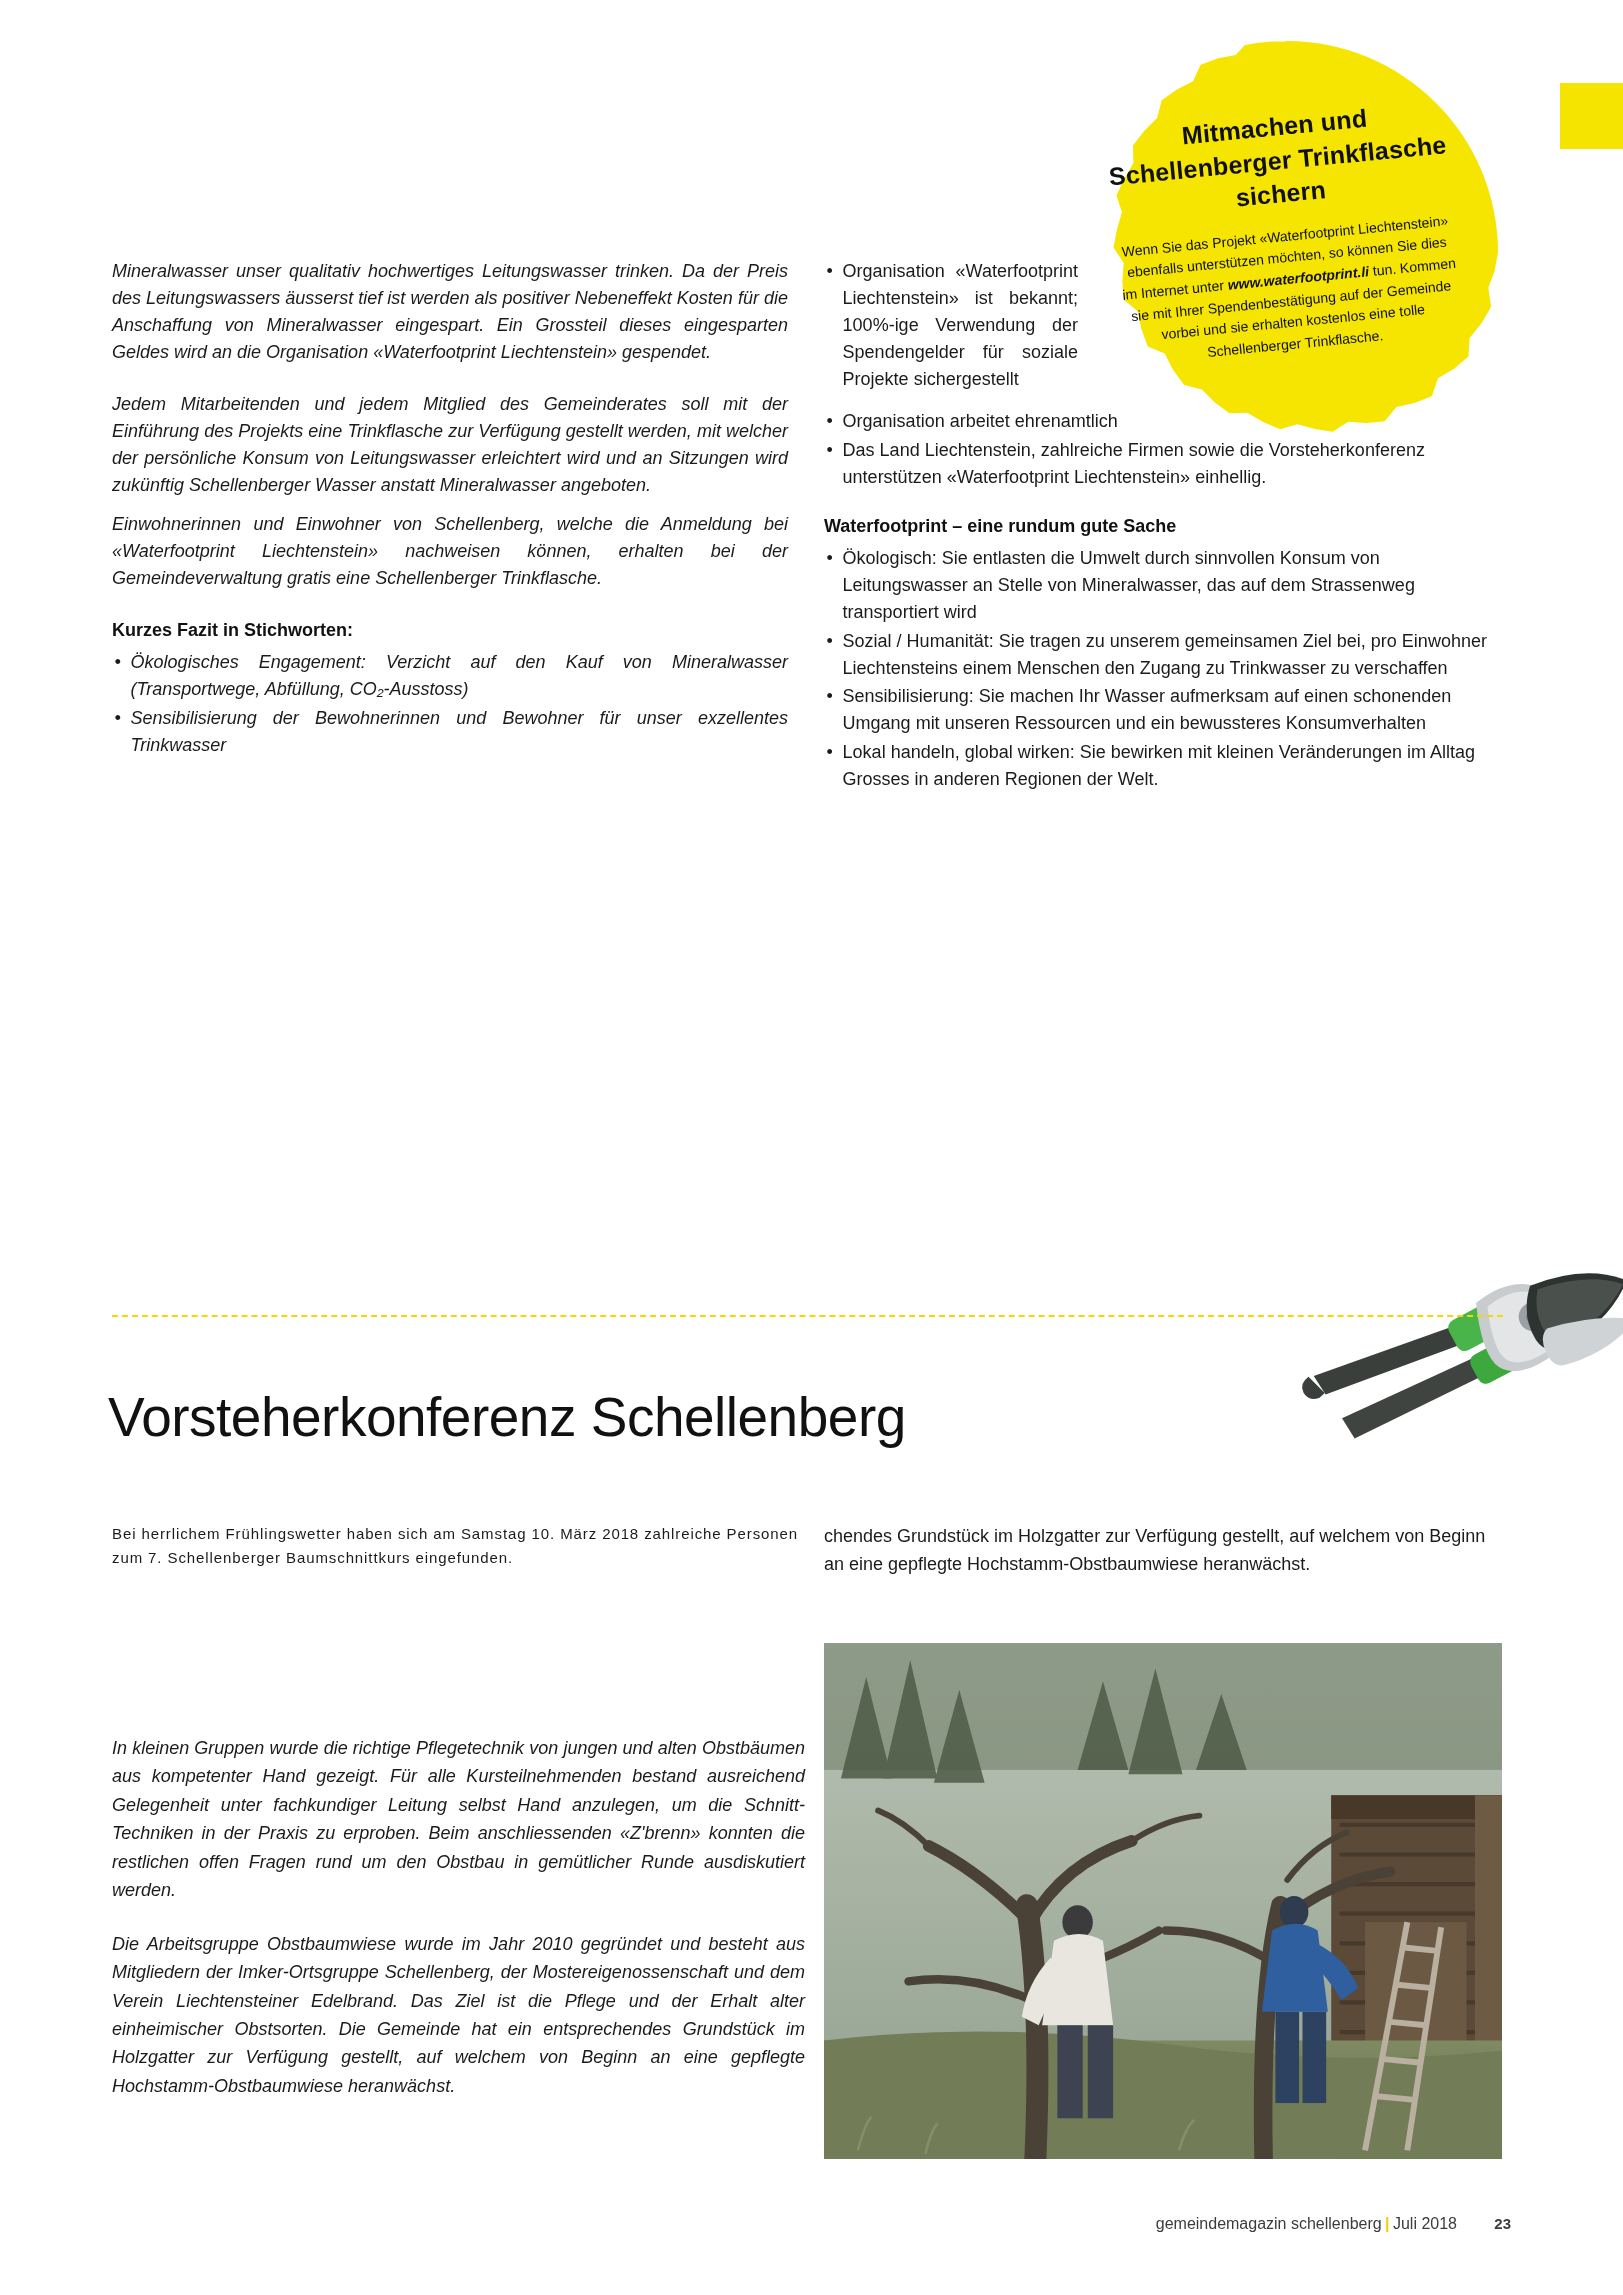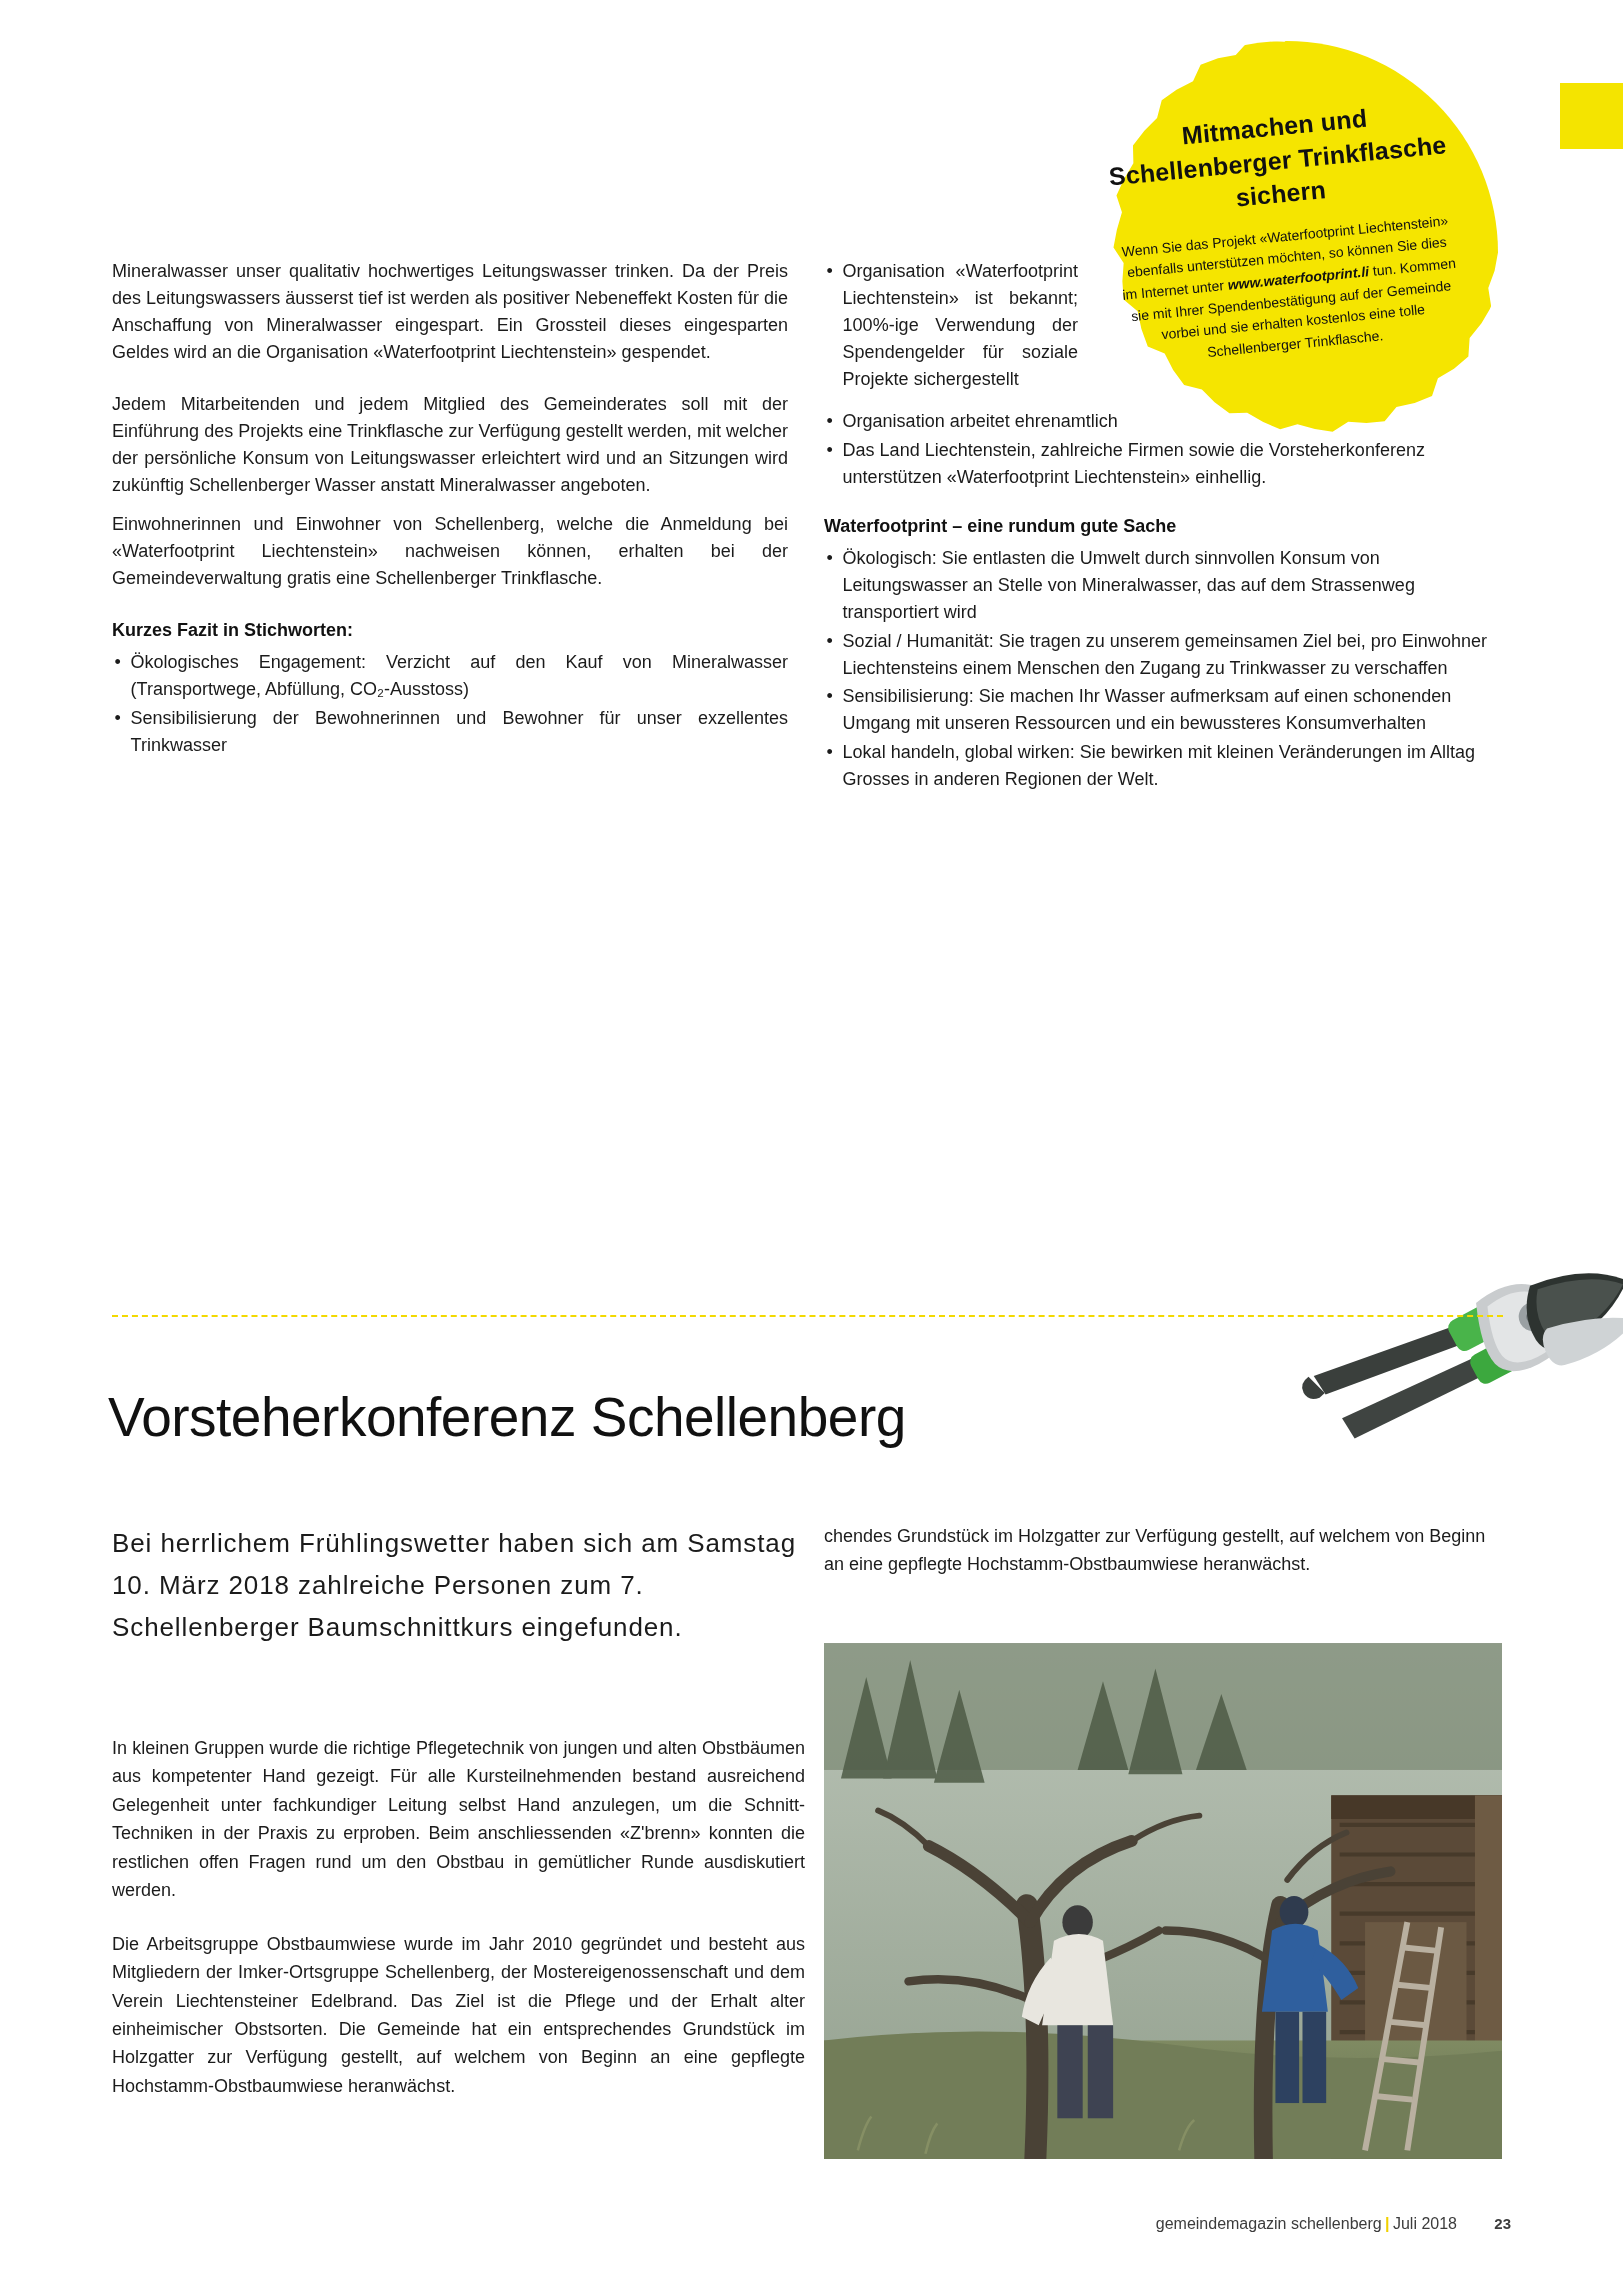--- a/index.html
+++ b/index.html
@@ -107,21 +107,21 @@
     width: 676px;
   }
   .col-right {
     left: 824px;
     top: 258px;
     width: 676px;
   }
   .col p {
     margin: 0 0 25px 0;
   }
-  .just { text-align: justify; }
+  .just { text-align: justify; font-style: italic; }
   .tight { margin-bottom: 0 !important; }
 
   h3.sub {
     font-size: 18px;
     font-weight: bold;
     margin: 0 0 5px 0;
     color: #111;
   }
 
   ul.bul {
@@ -180,21 +180,21 @@
     width: 355px;
     height: 313px;
   }
 
   
   .lead {
     position: absolute;
     left: 112px;
     top: 1522px;
     width: 693px;
-    font-size: 26px;
+    font-size: 15px;
     line-height: 1.62;
     letter-spacing: 0.9px;
     color: #1b1b1b;
   }
   .lower-left {
     position: absolute;
     left: 112px;
     top: 1734px;
     width: 693px;
     font-size: 18px;

